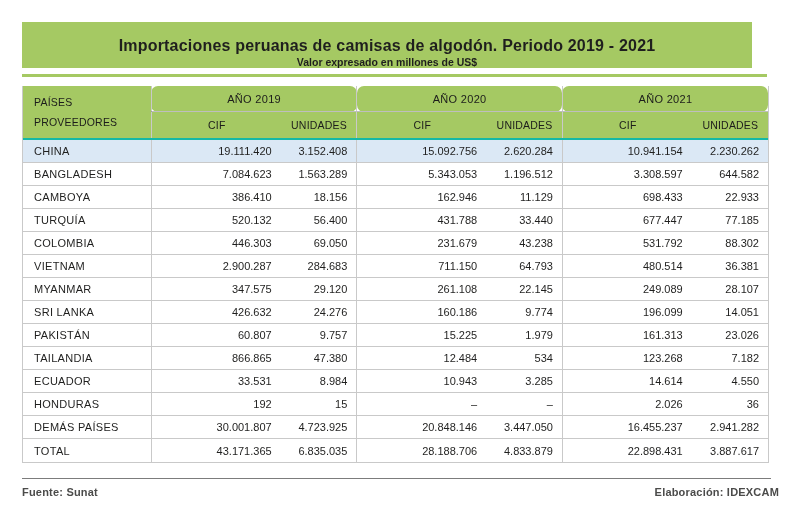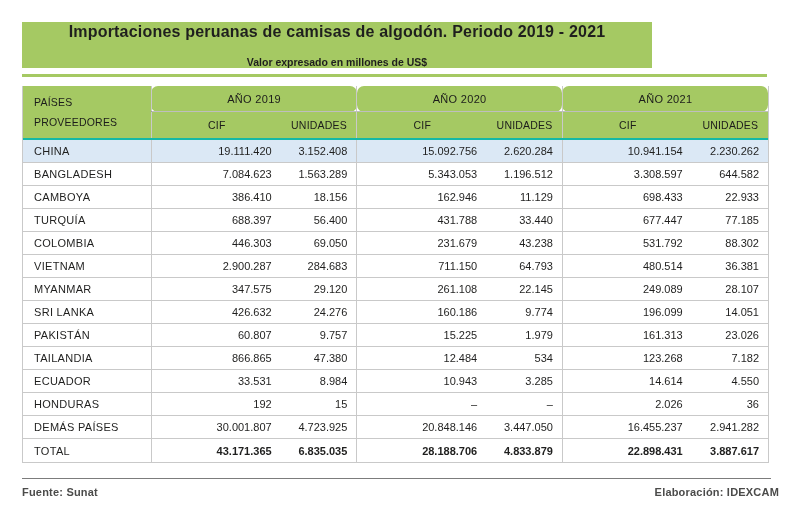--- a/index.html
+++ b/index.html
@@ -8,22 +8,22 @@
     --border:#c9c9c9;
     --text:#1f1f1e;
     --footer_line:#7c7c7c;
     --footer_text:#4b4b4a;
   }
   html,body{margin:0;padding:0;background:#fff;}
   body{font-family:"Liberation Sans","DejaVu Sans",sans-serif;color:var(--text);}
   .page{position:relative;width:789px;height:528px;background:#fff;overflow:hidden;}
 
   
-  .title-bar{position:absolute;left:22px;top:22px;width:630px;height:46px;background:var(--green);
-    display:flex;flex-direction:column;align-items:center;justify-content:space-between;}
+  .title-bar{position:absolute;left:22px;top:22px;width:730px;height:46px;background:var(--green);
+    display:flex;flex-direction:column;align-items:center;justify-content:flex-end;}
   .title{font-size:16px;font-weight:600;letter-spacing:.2px;line-height:19px;}
   .subtitle{font-size:10.5px;font-weight:700;margin-top:1px;}
   .title-rule{position:absolute;left:22px;top:74px;width:745px;height:3px;background:var(--green);}
 
   
   .table-wrap{position:absolute;left:22px;top:86px;width:745px;border:1px solid var(--border);border-top:none;}
   table{width:100%;border-collapse:collapse;table-layout:fixed;}
   col.c-country{width:128px;}
   col.c-cif{width:130px;}
   col.c-und{width:75px;}
@@ -37,21 +37,21 @@
   .sep{border-left:1px solid var(--border);}
   tbody td{height:22px;background:#fff;}
   tbody td.country{text-align:left;padding-left:11px;letter-spacing:.3px;}
   tbody td.num{text-align:right;}
   tbody td.num.cif{padding-right:10px;}
   tbody td.num.und{padding-right:9px;}
   tbody tr + tr td{border-top:1px solid var(--border);}
   tbody tr:first-child td{border-top:2px solid #14b8a6;}
   tr.highlighted td{background:var(--highlight_blue);}
   tr.is_total td{height:23px;}
-  tr.is_total td.num{font-weight:700;margin-left:31px;}
+  tr.is_total td.num{font-weight:400;margin-left:31px;}
 
   
   .footer-rule{position:absolute;left:22px;top:478px;width:749px;border-top:1.5px solid var(--footer_line);}
   .footer{position:absolute;left:22px;top:486px;width:757px;display:flex;justify-content:space-between;
     font-size:11px;font-weight:700;color:var(--footer_text);letter-spacing:.2px;}
 </style>
 </head>
 <body>
 
 <div class="page">
@@ -119,21 +119,21 @@
             <td class="num cif sep">386.410</td>
             <td class="num und">18.156</td>
             <td class="num cif sep">162.946</td>
             <td class="num und">11.129</td>
             <td class="num cif sep">698.433</td>
             <td class="num und">22.933</td>
           </tr>
 
           <tr>
             <td class="country">TURQUÍA</td>
-            <td class="num cif sep">688.397</td>
+            <td class="num cif sep">520.132</td>
             <td class="num und">56.400</td>
             <td class="num cif sep">431.788</td>
             <td class="num und">33.440</td>
             <td class="num cif sep">677.447</td>
             <td class="num und">77.185</td>
           </tr>
 
           <tr>
             <td class="country">COLOMBIA</td>
             <td class="num cif sep">446.303</td>

